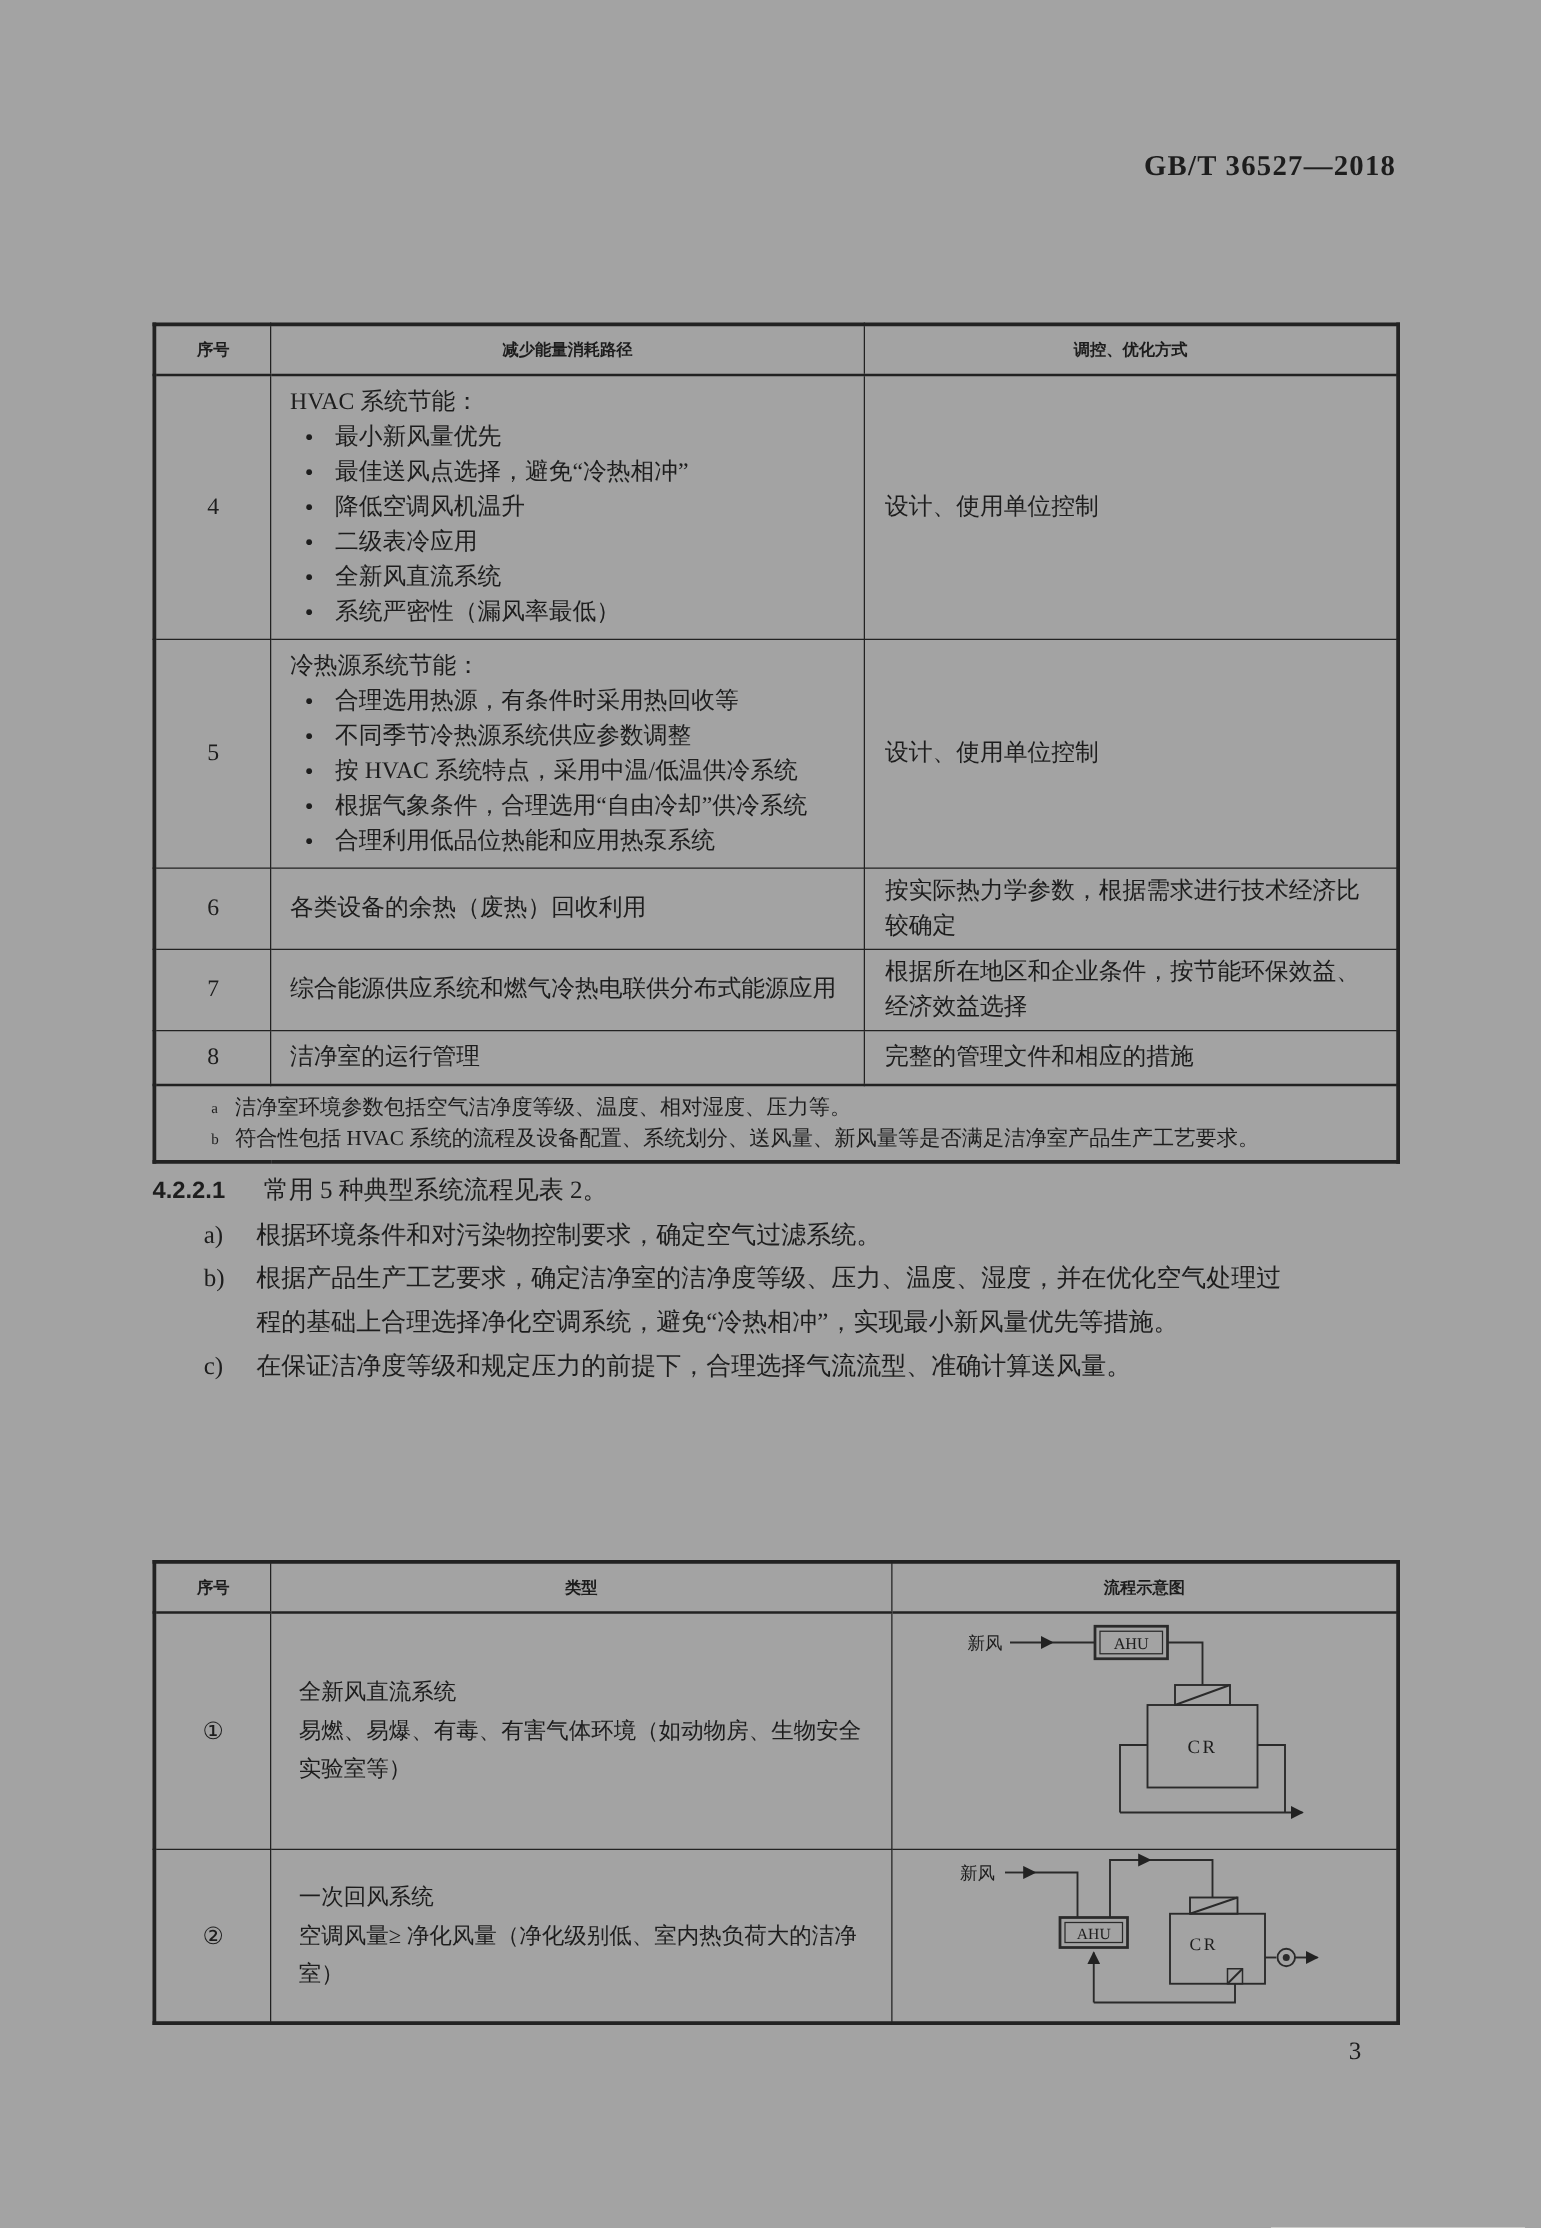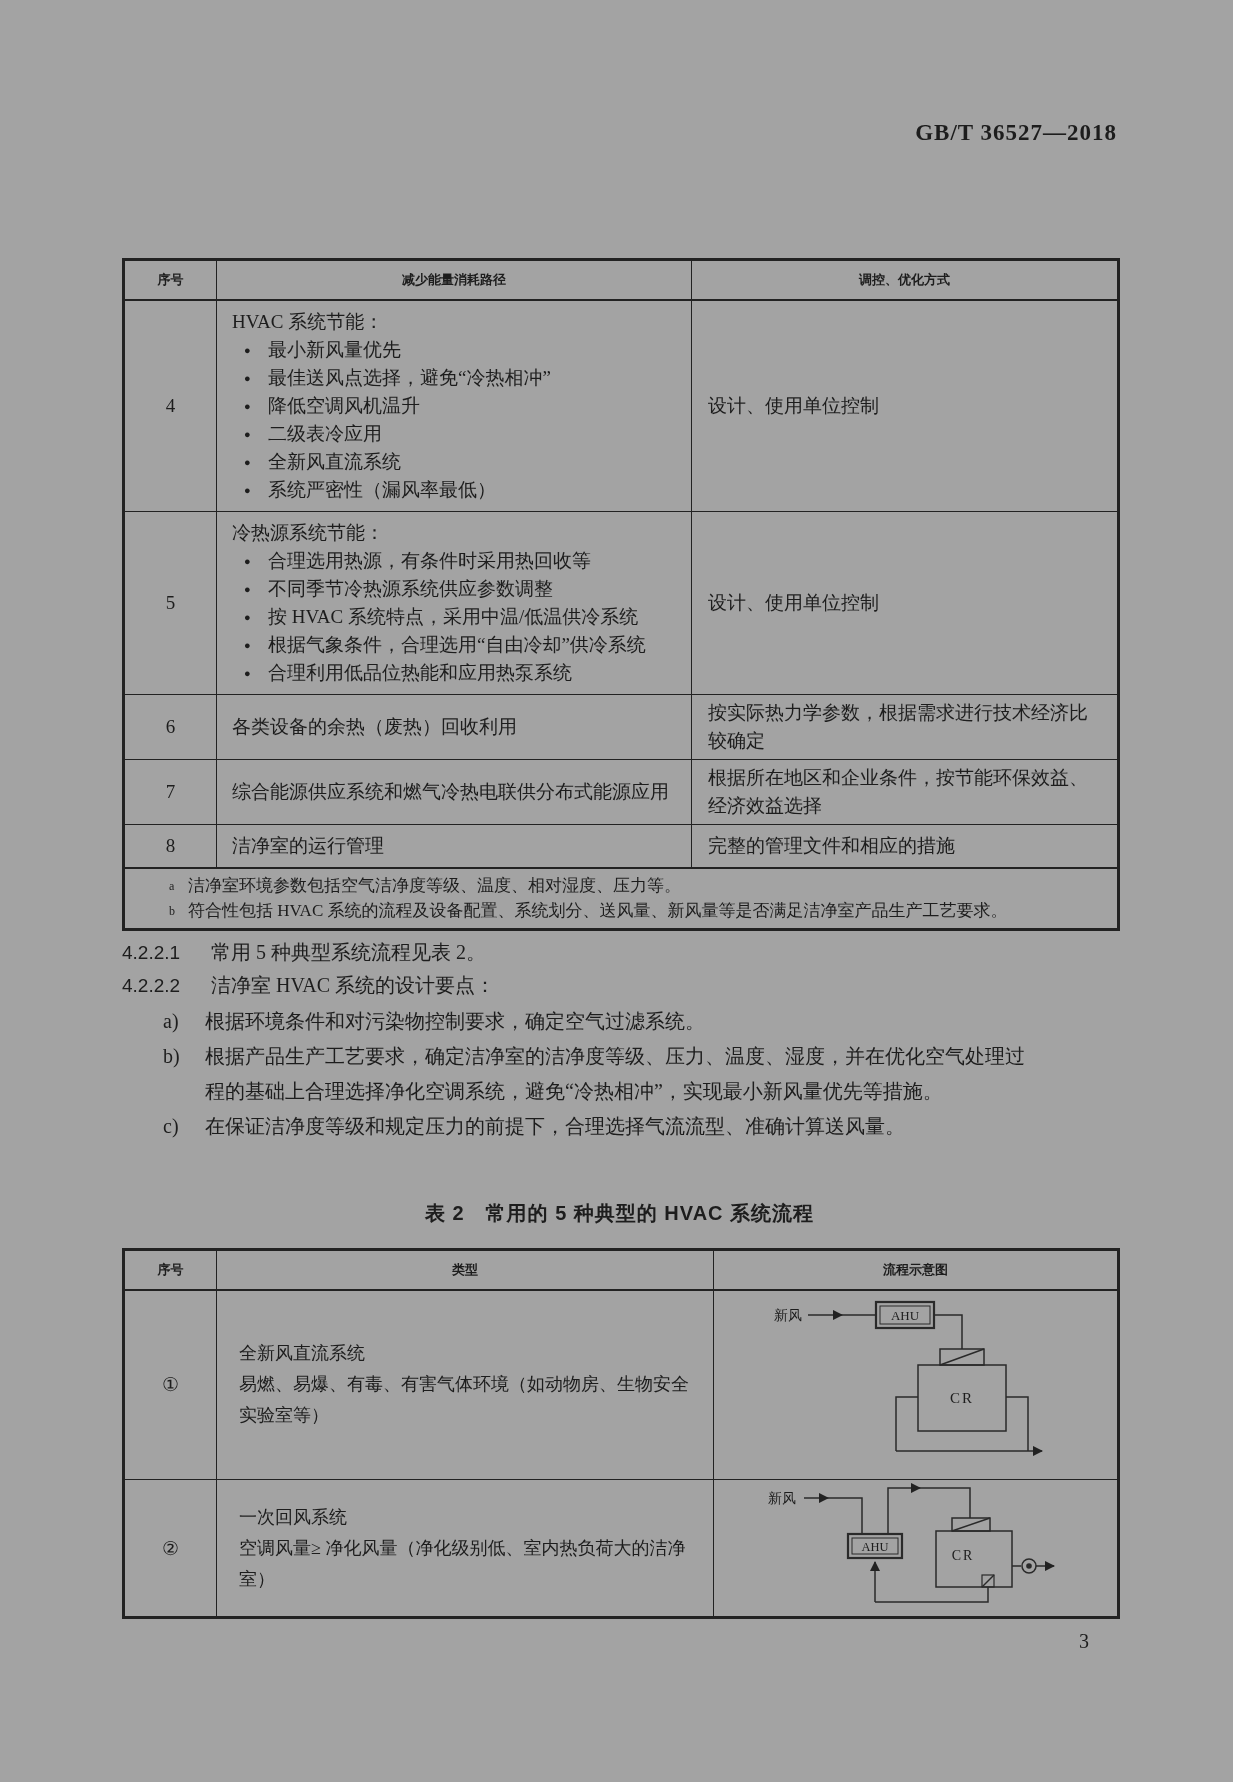--- a/index.html
+++ b/index.html
@@ -30,21 +30,21 @@
   ul.bullets li::before { content:"●"; position:absolute; left:12px; top:0; font-size:11px; }
   tr.fnrow td { border-top:2.5px solid #222; padding:4px 14px 5px 0; vertical-align:middle; }
   .fn { position:relative; padding-left:63px; font-size:17px; line-height:25px; }
   .fn sup { position:absolute; left:44px; top:1px; font-size:12px; }
 
   .section { position:absolute; top:936px; left:122px; width:995px; }
   .sec-heading { font-family:"Liberation Sans","DejaVu Sans",sans-serif; font-weight:bold; font-size:20px;
                  margin-bottom:26px; }
   .sec-heading .hnum { margin-right:24px; }
   .clause { font-size:20px; line-height:33px; }
-  .clause .cnum { font-family:"Liberation Sans","DejaVu Sans",sans-serif; font-weight:normal; font-size:19px;
+  .clause .cnum { font-family:"Liberation Sans","DejaVu Sans",sans-serif; font-weight:bold; font-size:19px;
                   display:inline-block; min-width:84px; }
   .items { margin-top:2px; }
   .item { position:relative; padding-left:83px; padding-right:82px; font-size:20px; line-height:35px; }
   .item .marker { position:absolute; left:41px; }
 
   td.type { font-size:18px; line-height:31px; padding:10px 8px 10px 22px; vertical-align:middle; }
   td.diag { vertical-align:middle; text-align:center; padding:0; }
   svg .lbl { font-family:"Liberation Serif","DejaVu Serif",serif; fill:#1d1d1d; }
   svg .ln  { stroke:#2a2a2a; stroke-width:1.5; fill:none; }
   svg .bx  { stroke:#2a2a2a; fill:none; }
@@ -129,42 +129,37 @@
           </div>
         </td>
       </tr>
     </tbody>
   </table>
 
   <div class="section">
     <p class="clause">
       <span class="cnum">4.2.2.1</span>
       <span>常用 5 种典型系统流程见表 2。</span>
-    </p>
-    <p class="clause">
-      <span class="cnum">4.2.2.2</span>
-      <span>洁净室 HVAC 系统的设计要点：</span>
     </p>
     <div class="items">
       <p class="item">
         <span class="marker">a)</span>
         <span>根据环境条件和对污染物控制要求，确定空气过滤系统。</span>
       </p>
       <p class="item">
         <span class="marker">b)</span>
         <span>根据产品生产工艺要求，确定洁净室的洁净度等级、压力、温度、湿度，并在优化空气处理过程的基础上合理选择净化空调系统，避免“冷热相冲”，实现最小新风量优先等措施。</span>
       </p>
       <p class="item">
         <span class="marker">c)</span>
         <span>在保证洁净度等级和规定压力的前提下，合理选择气流流型、准确计算送风量。</span>
       </p>
     </div>
   </div>
 
-  <div class="tbl-title" id="t2-title">表 2　常用的 5 种典型的 HVAC 系统流程</div>
 
   <table class="gb" id="t2">
     <colgroup>
         <col style="width:93px">
         <col style="width:497px">
         <col style="width:405px">
       </colgroup>
     <thead>
       <tr>
         <th>序号</th>

